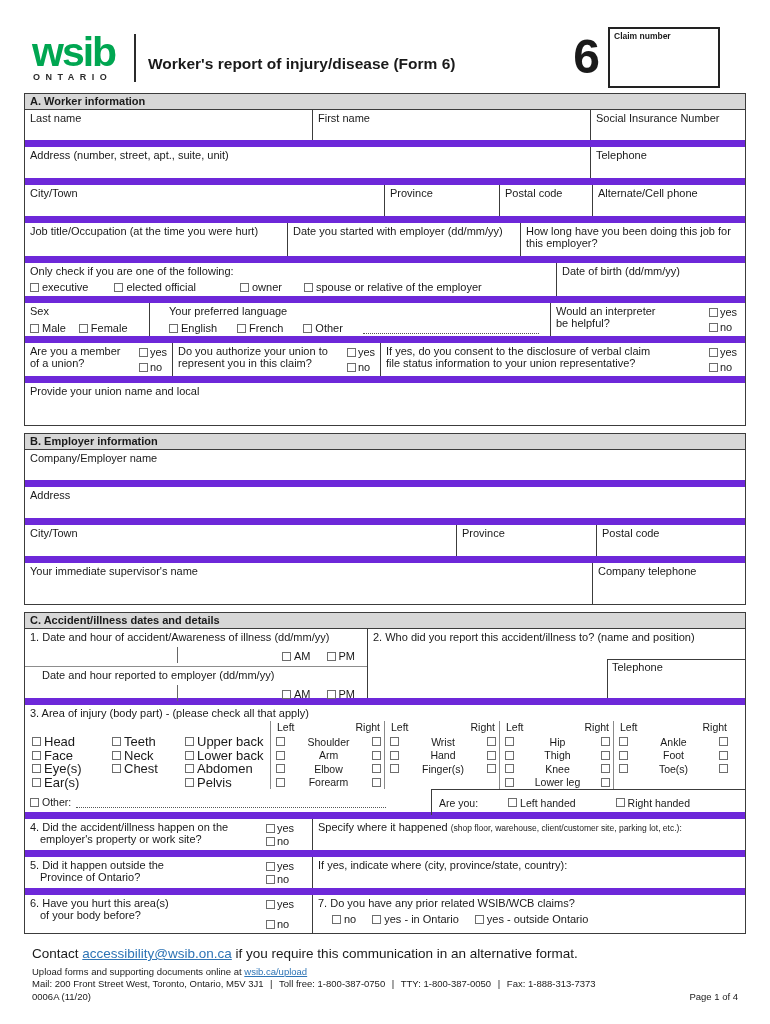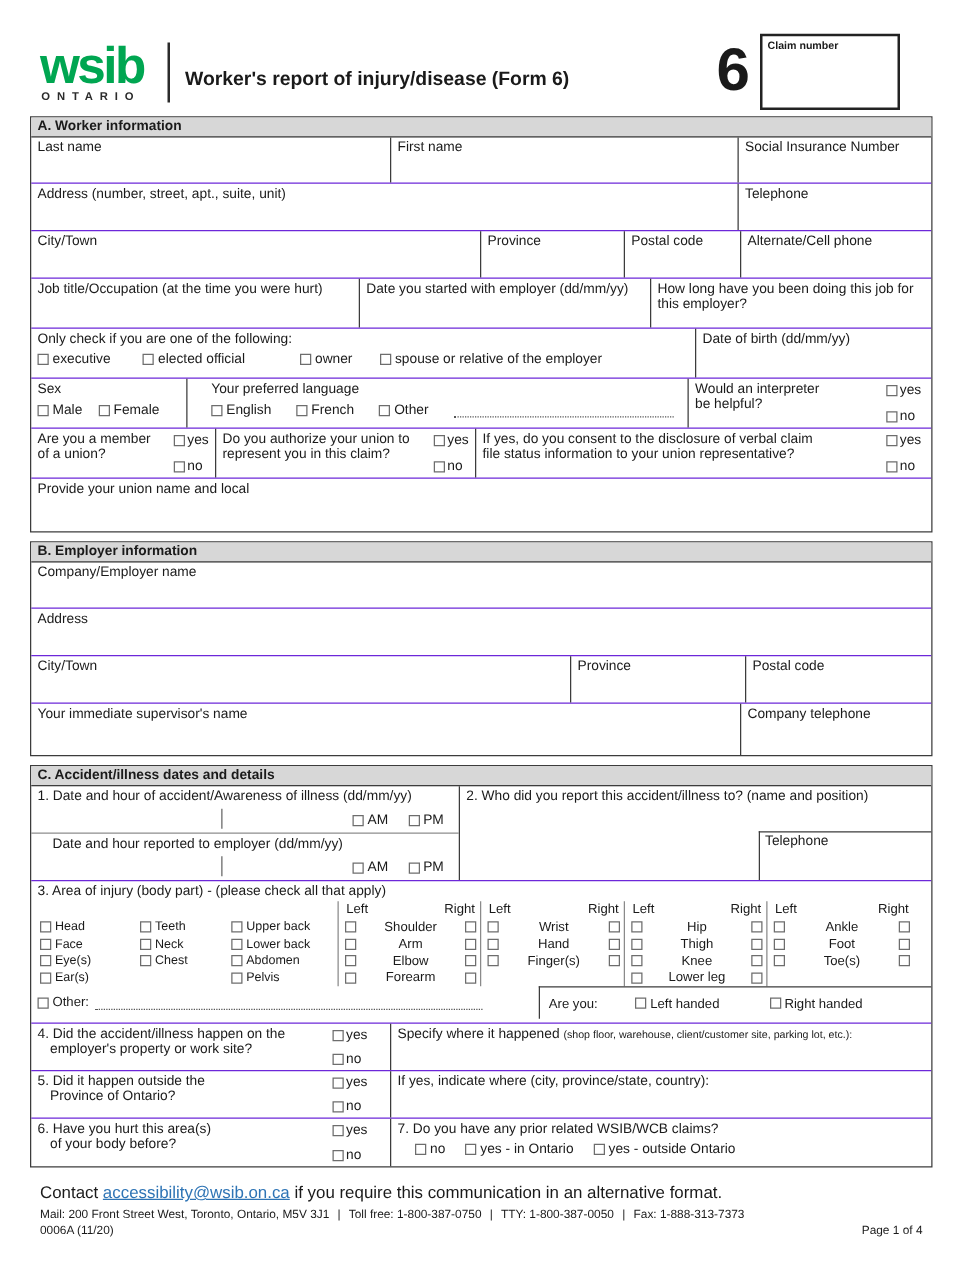--- a/index.html
+++ b/index.html
@@ -18,21 +18,21 @@
   .hdr-divider { width:2px; height:48px; background:#2b2b2b; margin:2px 12px 0 6px; flex:none; }
   .hdr-title { font-size:15.5px; font-weight:bold; margin-top:14px; flex:1; }
   .big-num { font-size:48px; font-weight:bold; line-height:44px; margin:0 8px 0 0; flex:none; }
   .claim-box { width:112px; height:61px; border:2px solid #222; flex:none; padding:2px 4px; }
   .claim-box .lbl { font-size:8.5px; font-weight:bold; }
 
   
   .tbl { border:1px solid #3c3c3c; margin-bottom:7px; }
   .sec-hdr { background:#d7d7d7; border-bottom:1px solid #3c3c3c; font-weight:bold; font-size:11px; padding:1px 5px; height:16px; }
   .row { display:flex; }
-  .row.bb { border-bottom:1px solid #6d28d9; }
+  .row.bb { border-bottom:7px solid #6d28d9; }
   .cell { border-right:1px solid #3c3c3c; padding:2px 5px; font-size:11px; position:relative; }
   .cell.last { border-right:none; flex:1; }
   .cell .small { font-size:8.5px; }
 
   .cb { display:inline-block; width:9px; height:9px; border:1px solid #6d6d6d; background:#fff; flex:none; }
   .opt { display:inline-flex; align-items:center; gap:3px; white-space:nowrap; }
   .yn { position:absolute; top:3px; bottom:3px; display:flex; flex-direction:column; justify-content:space-between; }
   .yn .opt { gap:2px; }
   .ind { padding-left:10px; }
   .dotted { border-bottom:1px dotted #555; height:12px; }
@@ -40,21 +40,21 @@
   
   .c1sub { height:37px; position:relative; padding:2px 5px; }
   .c1sub.first { border-bottom:1px solid #8d8d8d; height:38px; }
   .ampm { position:absolute; right:12px; bottom:4px; display:flex; gap:16px; }
   .tick { position:absolute; left:152px; bottom:3px; width:1px; height:16px; background:#666; }
   .phone-box { position:absolute; right:0; bottom:0; width:138px; height:39px;
                border-left:1px solid #3c3c3c; border-top:1px solid #3c3c3c; padding:1px 4px; font-size:11px; }
 
   
   .bp-grid { display:flex; margin-top:2px; }
-  .bp-col { font-size:10px;text-align:right; }
+  .bp-col { font-size:13px;text-align:right; }
   .bp-col .spacer { height:14px; }
   .bp-item { display:flex; align-items:center; gap:3px; height:13.5px; white-space:nowrap; }
   .lr-group { border-left:1px solid #8a8a8a; padding:0 3px 0 5px; font-size:10.5px; }
   .lr-head { display:flex; justify-content:space-between; height:14px; padding:0 1px; }
   .lr-item { display:flex; align-items:center; height:13.5px; }
   .lr-item .lr-label { flex:1; text-align:center; white-space:nowrap; }
   .other-row { height:26px; position:relative; display:flex; align-items:center; padding-left:5px; font-size:10.5px; }
   .areyou-box { position:absolute; left:406px; right:0; top:0; bottom:0;
                 border-left:1px solid #3c3c3c; border-top:1px solid #3c3c3c;
                 display:flex; align-items:center; padding-left:7px; font-size:10.5px; }
@@ -549,20 +549,24 @@
     </div>
   </div>
 
   </div>
 
   <div class="footer">
     <div class="f-contact">
       <span>Contact</span>
       <a class="lnk">accessibility@wsib.on.ca</a>
       <span>if you require this communication in an alternative format.</span>
+    </div>
+    <div class="f-small">
+      <span>Upload forms and supporting documents online at</span>
+      <a class="lnk">wsib.ca/upload</a>
     </div>
     <div class="f-small">
       <span class="b">Mail:</span>
       <span>200 Front Street West, Toronto, Ontario, M5V 3J1</span>
       <span class="sp">|</span>
       <span class="b">Toll free:</span>
       <span>1-800-387-0750</span>
       <span class="sp">|</span>
       <span class="b">TTY:</span>
       <span>1-800-387-0050</span>

